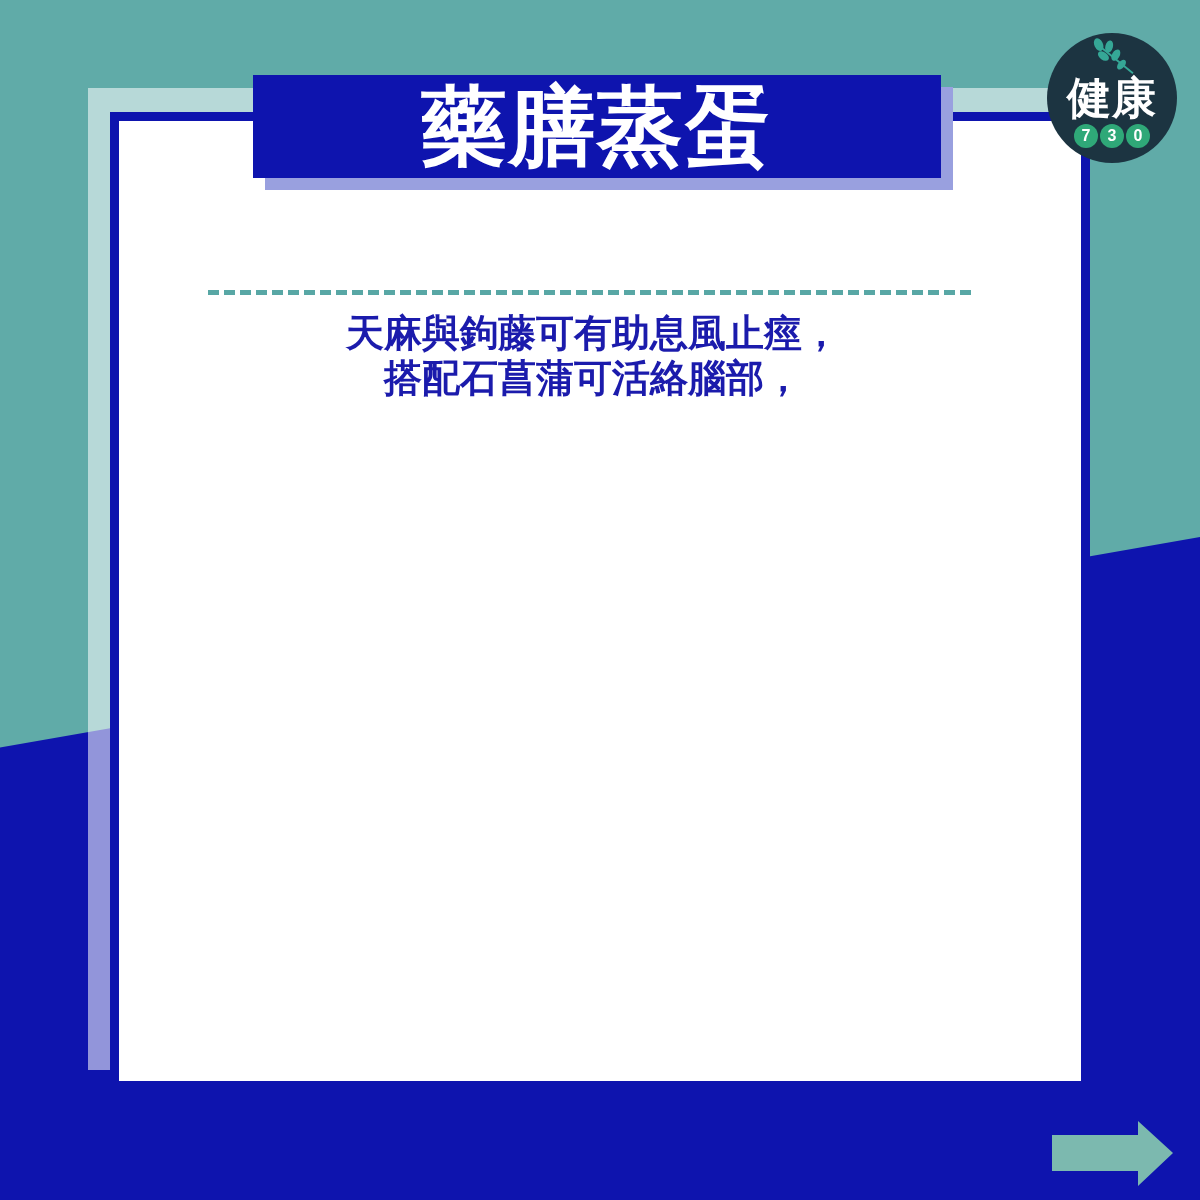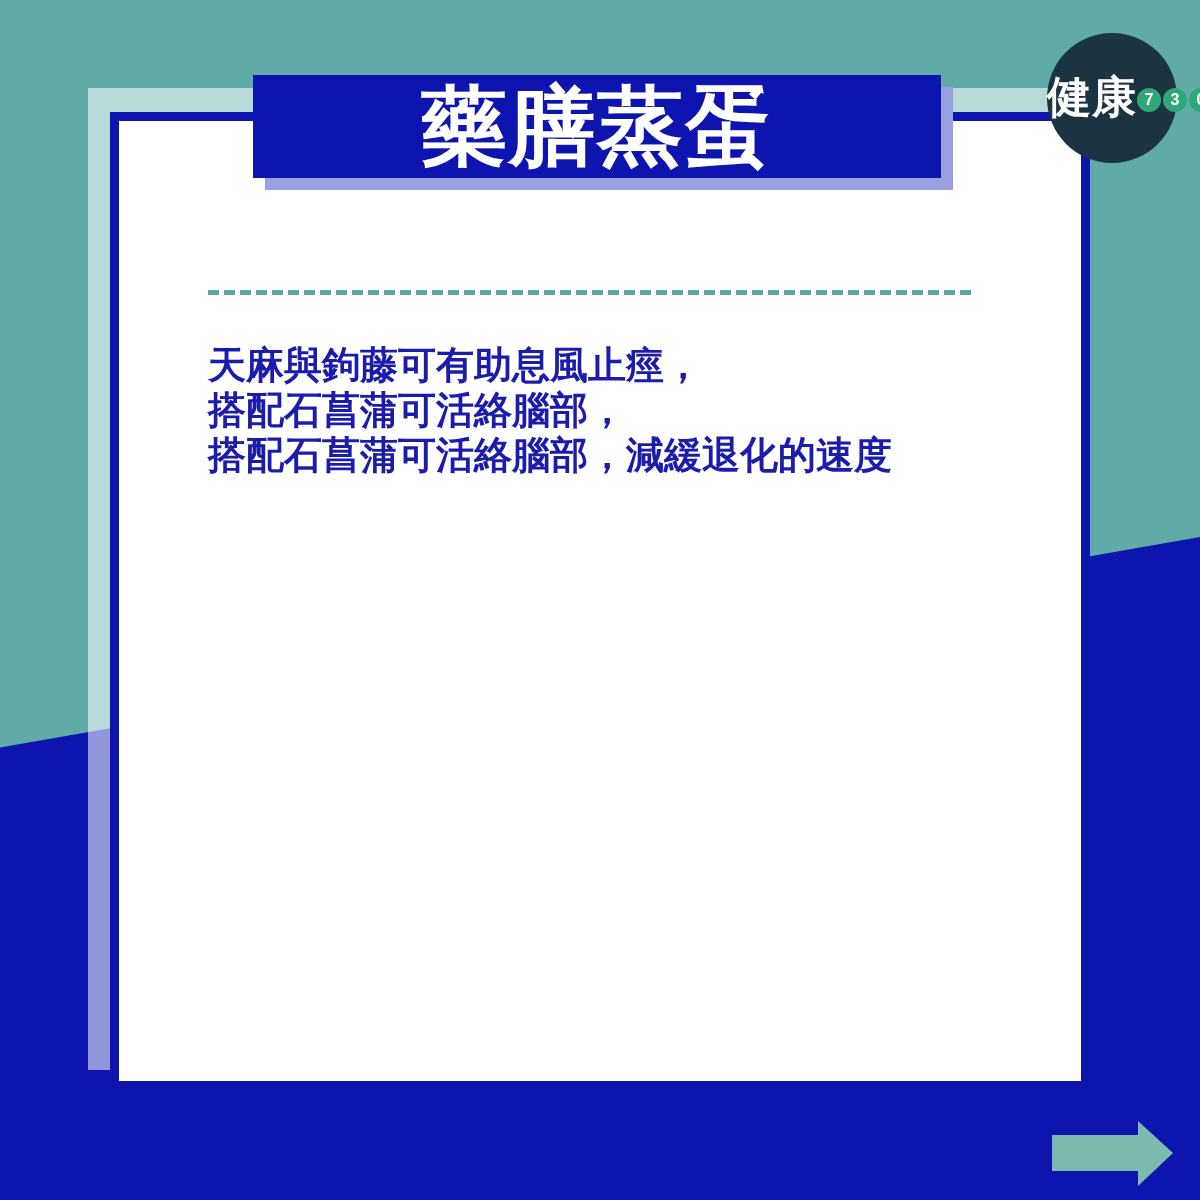--- a/index.html
+++ b/index.html
@@ -1,18 +1,18 @@
 <!DOCTYPE html>
 <html><head>
 <meta charset="utf-8">
 <style>
   html,body{margin:0;padding:0;}
   .canvas{
     position:relative;width:1200px;height:1200px;overflow:hidden;
-    font-family:"Liberation Sans",sans-serif;background:#60aba8;
+    font-family:"Liberation Sans",sans-serif;background:#60aba8;text-align:center;
   }
   
   .bg-teal{position:absolute;inset:0;background:#60aba8;}
   .bg-blue{position:absolute;inset:0;background:#0e14ae;
     clip-path:polygon(0 62.3%,100% 44.75%,100% 100%,0 100%);}
   
   .frame-offset{position:absolute;left:88px;top:88px;width:994px;height:982px;
     background:rgba(255,255,255,0.55);}
   
   .card{position:absolute;left:110px;top:112px;width:980px;height:978px;
@@ -22,26 +22,26 @@
     background:#99a0df;}
   .banner{position:absolute;left:253px;top:75px;width:688px;height:103px;
     background:#0e14ae;display:flex;align-items:center;justify-content:center;}
   .banner h1{margin:0;color:#ffffff;font-size:86px;font-weight:700;
     letter-spacing:2px;line-height:103px;white-space:nowrap;}
   
   .content{position:absolute;left:208px;top:278px;width:770px;}
   .heading{color:#1b1bac;font-size:42px;font-weight:700;line-height:48px;}
   .dashes{margin-top:12px;width:767px;height:5px;
     background:repeating-linear-gradient(90deg,#58a7a5 0 11px,transparent 11px 16px);}
-  .body-text{margin-top:48px;}
+  .body-text{margin-top:16px;}
   .body-line{color:#1b1bac;font-size:38px;font-weight:700;line-height:45px;
     white-space:nowrap;}
   
   .logo{position:absolute;left:1047px;top:33px;width:130px;height:130px;
-    border-radius:50%;background:#1c3441;display:flex;flex-direction:row;
+    border-radius:50%;background:#1c3441;display:flex;flex-direction:column;
     align-items:center;justify-content:flex-start;}
   .logo-leaf{margin-top:4px;height:40px;}
   .logo-name{color:#ffffff;font-size:44px;font-weight:700;line-height:46px;
     margin-top:-2px;letter-spacing:1px;white-space:nowrap;}
   .logo-digits{display:flex;gap:2px;margin-top:3px;}
   .digit-circle{width:24px;height:24px;border-radius:50%;background:#2fa878;
     color:#ffffff;font-size:16px;font-weight:700;display:flex;
     align-items:center;justify-content:center;}
   
   .next-arrow{position:absolute;left:1050px;top:1118px;width:126px;height:72px;}
@@ -61,21 +61,20 @@
   <div class="banner-shadow"></div>
   <div class="banner">
     <h1>藥膳蒸蛋</h1>
   </div>
 
   <div class="content">
     <div class="dashes"></div>
     <div class="body-text">
       <div class="body-line">天麻與鉤藤可有助息風止痙，</div>
       <div class="body-line">搭配石菖蒲可活絡腦部，</div>
-      <div class="body-line">搭配石菖蒲可活絡腦部，減緩退化的速度</div>
     </div>
   </div>
 
   <div class="logo">
     <svg class="logo-leaf" viewBox="0 0 60 42" width="60" height="40" aria-hidden="true">
       <g fill="none" stroke="#35a796" stroke-width="2">
         <path d="M52 38 L20 12"></path>
       </g>
       <g fill="#35a796">
         <ellipse cx="16" cy="8" rx="4.5" ry="7" transform="rotate(-25 16 8)"></ellipse>

